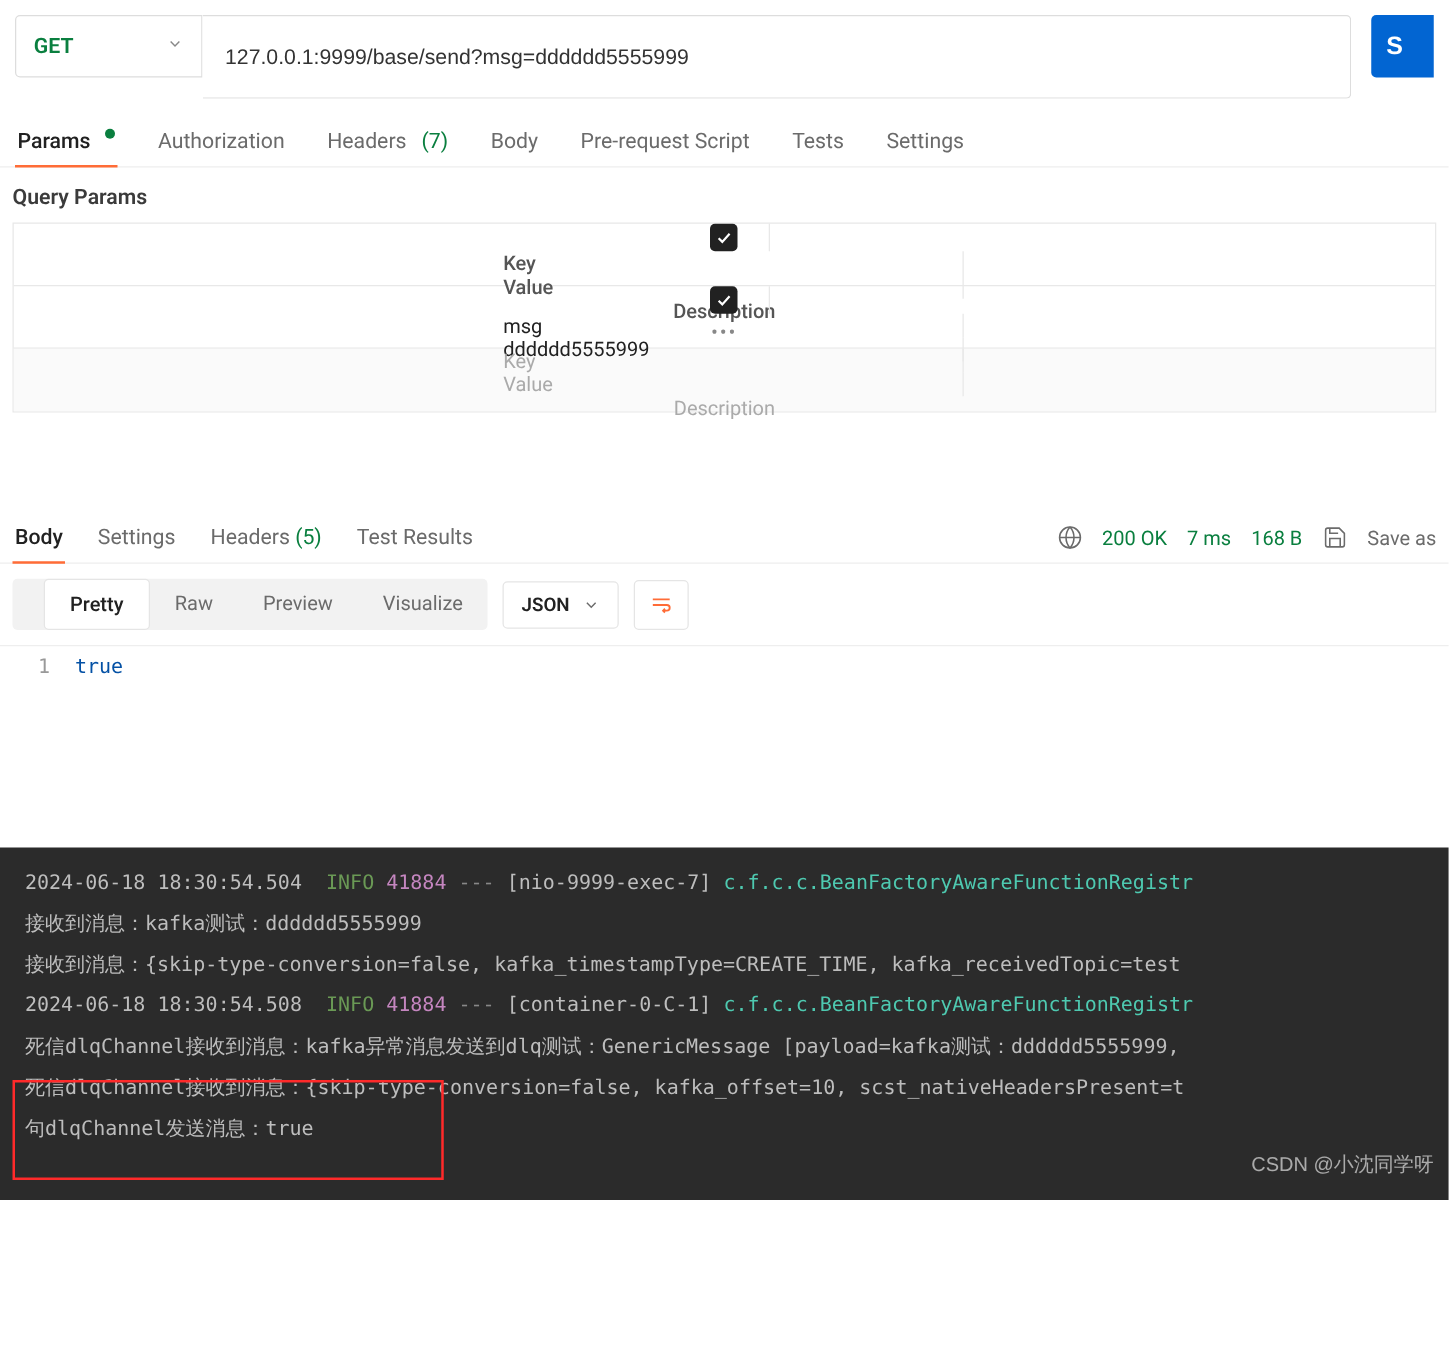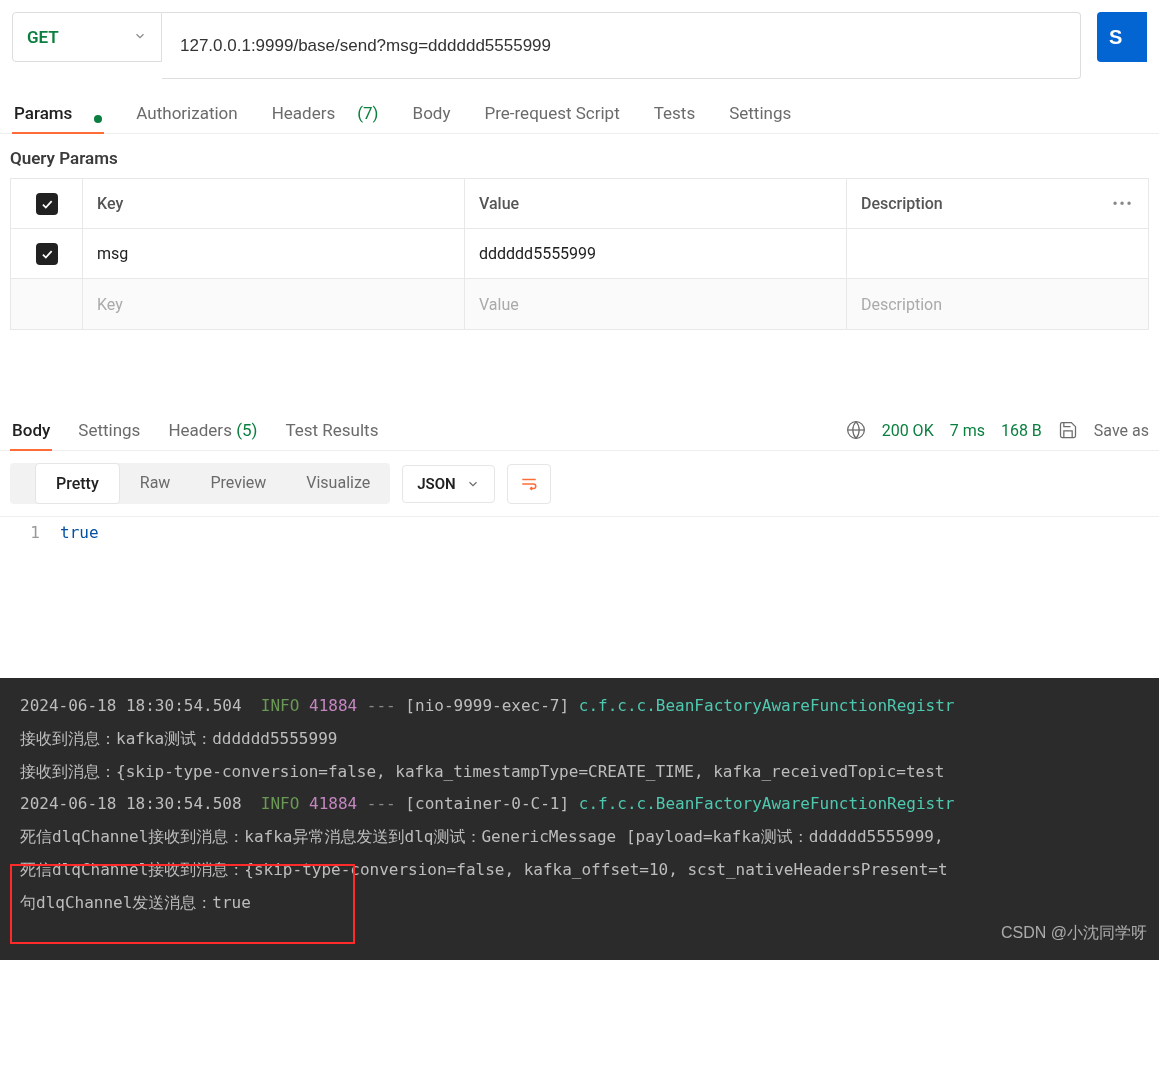--- a/index.html
+++ b/index.html
@@ -5,30 +5,30 @@
     * { box-sizing: border-box; margin: 0; padding: 0; }
     body { font-family: -apple-system, BlinkMacSystemFont, "Segoe UI", Roboto, sans-serif; font-size: 14px; color: #212121; background: #fff; width: 1159px; }
     
     .request-bar { display: flex; gap: 0; padding: 12px; }
     .method-select { display: flex; align-items: center; justify-content: space-between; padding: 0 14px; border: 1px solid #ddd; border-radius: 4px 0 0 4px; width: 150px; height: 50px; font-weight: 600; font-size: 17px; color: #0a7f3f; cursor: pointer; }
     .method-select .chev { color: #888; }
     .url-input { flex: 1; border: 1px solid #ddd; border-left: none; border-radius: 0 4px 4px 0; padding: 0 18px; height: 67px; font-size: 17px; color: #333; outline: none; margin-right: 16px;}
     .send-btn { background: #0265D2; color: #fff; border: none; width: 50px; height: 50px; font-size: 20px; font-weight: 600; border-radius: 4px 0 0 4px; cursor: pointer; overflow: hidden; text-align: left; padding-left: 12px;}
     
     .tabs { display: flex; gap: 30px; padding: 6px 12px 0; border-bottom: 1px solid #eee; font-size: 17px; }
-    .tab { padding: 6px 2px 10px; color: #6b6b6b; cursor: pointer; display: flex; align-items: flex-end; gap: 22px; position: relative;}
+    .tab { padding: 6px 2px 10px; color: #6b6b6b; cursor: pointer; display: flex; align-items: flex-start; gap: 12px; position: relative;}
     .tab.active { color: #212121; font-weight: 500; }
     .tab.active::after { content: ""; position: absolute; left: 0; right: 0; bottom: -1px; height: 2px; background: #ff6c37; }
     .dot-green { width: 8px; height: 8px; background: #0a7f3f; border-radius: 50%; display: inline-block; }
     .count-green { color: #0a7f3f; }
     
     .section-label { font-weight: 600; font-size: 17px; color: #3b3b3b; padding: 14px 10px 10px; }
     
     .params-table { border: 1px solid #e8e8e8; margin: 0 10px; }
-    .params-row { display: flex; border-bottom: 1px solid #e8e8e8; height: 50px; align-items: center; }
+    .params-row { display: flex; border-bottom: 1px solid #e8e8e8; height: 50px; align-items: center; flex-direction: column; }
     .params-row:last-child { border-bottom: none; background: #fafafa;}
     .cell-check { width: 72px; display: flex; align-items: center; justify-content: center; border-right: 1px solid #e8e8e8; height: 100%; }
     .cell-key { width: 382px; padding: 0 14px; border-right: 1px solid #e8e8e8; height: 100%; display:flex; align-items:center; font-size: 16px;}
     .cell-value { width: 382px; padding: 0 14px; border-right: 1px solid #e8e8e8; height: 100%; display:flex; align-items:center; font-size: 16px;}
     .cell-desc { flex:1; padding: 0 14px; height: 100%; display:flex; align-items:center; font-size: 16px;}
     .cell-actions { width: 50px; color:#888; display:flex; align-items:center; justify-content:center; height:100%; font-weight: bold; letter-spacing: 2px;}
     .header-row .cell-key, .header-row .cell-value, .header-row .cell-desc { color:#555; font-weight:500;}
     .placeholder-text { color: #aaa; }
     .chk { width: 22px; height: 22px; background: #212121; border-radius: 4px; display:flex; align-items:center; justify-content:center; }
     .chk svg { width: 14px; height: 14px; stroke: #fff; stroke-width: 3; fill: none;}

